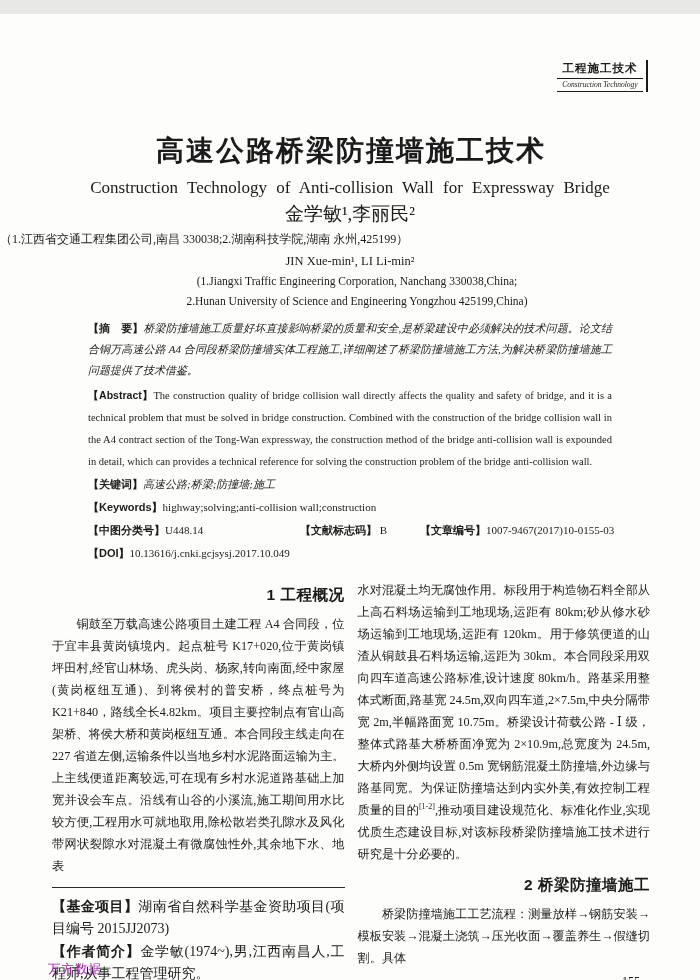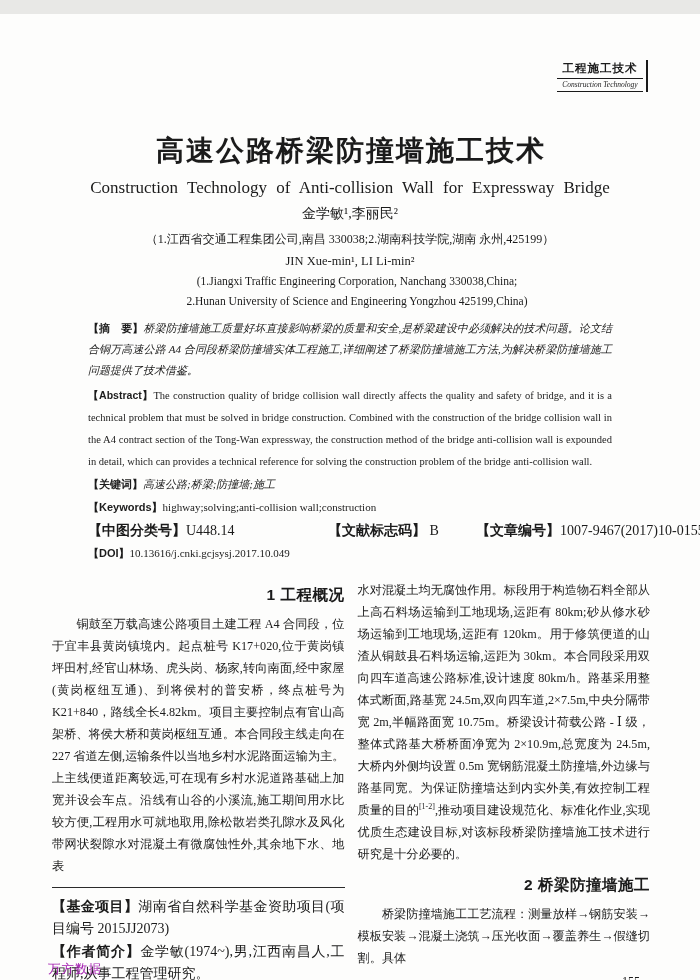--- a/index.html
+++ b/index.html
@@ -36,34 +36,34 @@
   .title-cn{
     margin:120px 50px 0 52px;
     text-align:center;
     font-family:"Liberation Sans","DejaVu Sans",sans-serif;
     font-weight:bold;font-size:28px;line-height:34px;letter-spacing:2px;
   }
   .title-en{
     margin-top:9px;text-align:center;
     font-size:17px;line-height:22px;word-spacing:5px;
   }
-  .authors-cn{margin-top:5px;text-align:center;font-size:14px;line-height:20px;}
-  .affil-cn{margin-top:6px;text-align:center;font-size:12px;line-height:18px;}
+  .authors-cn{margin-top:5px;text-align:center;font-size:19px;line-height:20px;}
+  .affil-cn{margin-top:6px;text-align:left;font-size:12px;line-height:18px;}
   .authors-en{margin-top:4px;text-align:center;font-size:12.5px;line-height:18px;}
   .affil-en{margin-top:2px;text-align:center;font-size:11.5px;line-height:18px;padding-left:14px;}
 
   .topmatter{margin:8px 88px 0 88px;}
   .topmatter p{margin:0;}
   .abs-cn{font-size:11px;line-height:21px;text-align:justify;}
   .abs-cn .kai{font-style:italic;}
   .lbl{font-family:"Liberation Sans","DejaVu Sans",sans-serif;font-weight:bold;font-style:normal;}
   .abs-en{margin-top:3px !important;font-size:10.5px;line-height:22px;text-align:justify;}
   .kw-line{font-size:11px;line-height:23px;}
   .kw-line .kai{font-style:italic;}
-  .meta-row{display:flex;font-size:14px;line-height:23px;white-space:nowrap;gap:28px;}
+  .meta-row{display:flex;font-size:11px;line-height:23px;white-space:nowrap;}
   .meta-clc{flex:0 0 212px;}
   .meta-code{flex:0 0 120px;}
   .meta-no{flex:1;}
   .doi-line{font-size:11px;line-height:23px;}
 
   
   .columns{
     display:flex;gap:13px;
     margin:14px 50px 0 52px;
   }

